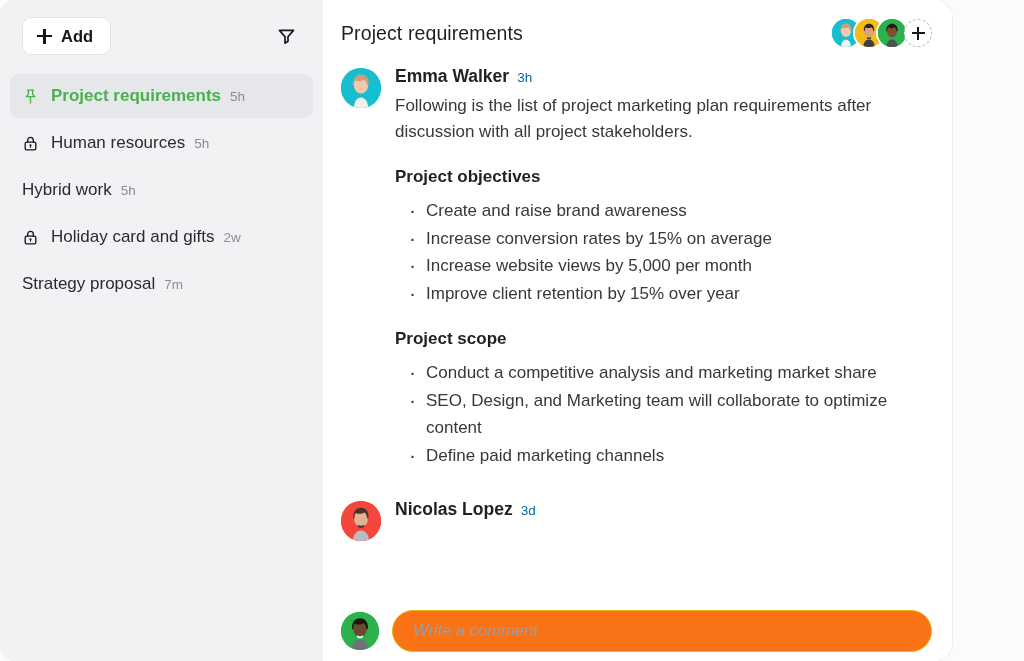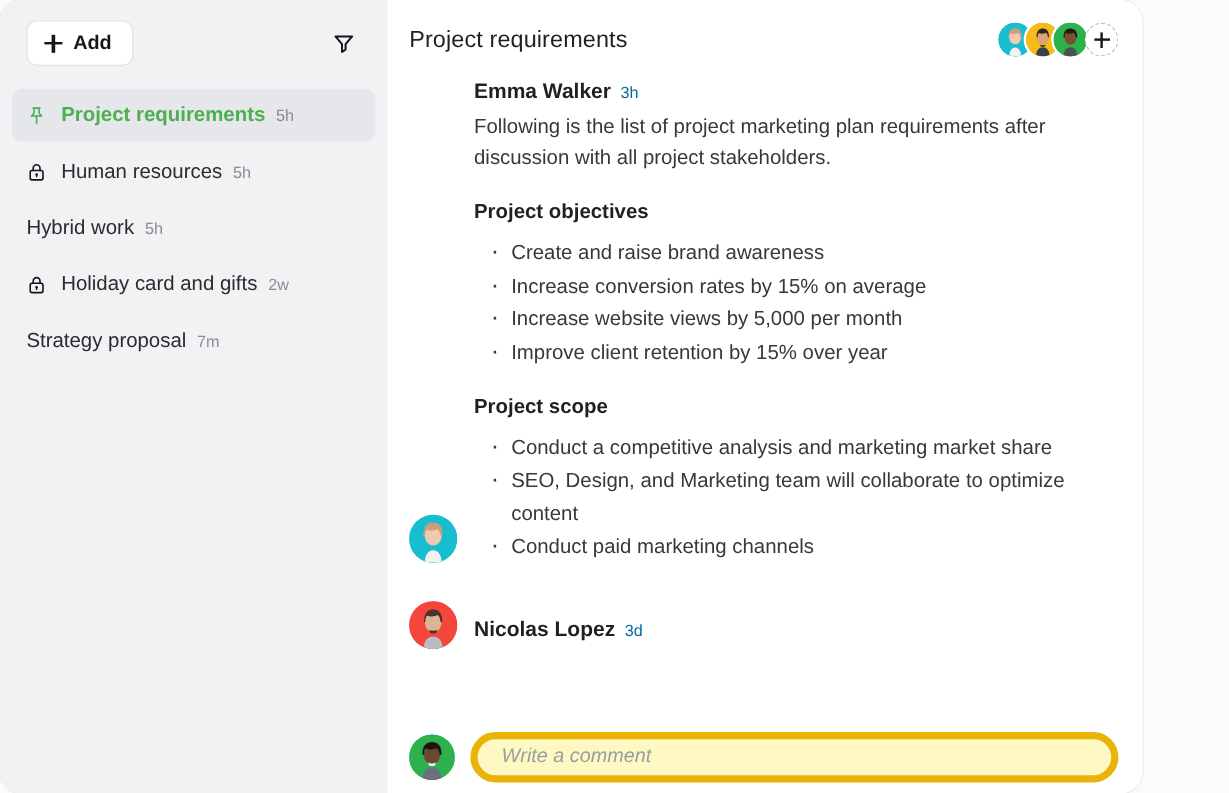--- a/index.html
+++ b/index.html
@@ -208,21 +208,21 @@
   .add-member .p::before { left: 0; top: 5.6px; width: 13px; height: 1.9px; }
   .add-member .p::after { top: 0; left: 5.6px; height: 13px; width: 1.9px; }
 
   .thread {
     padding: 0 20px 0 18px;
     box-sizing: border-box;
   }
 
   .msg {
     display: flex;
-    align-items: flex-end;
+    align-items: flex-start;
   }
   .msg + .msg { margin-top: 26px; }
 
   .msg-avatar {
     width: 40px;
     height: 40px;
     min-width: 40px;
     border-radius: 50%;
     overflow: hidden;
     margin-right: 14px;
@@ -309,23 +309,23 @@
     min-width: 38px;
     border-radius: 50%;
     overflow: hidden;
     margin-right: 13px;
     position: relative;
     flex: none;
   }
   .comment-input {
     flex: 1;
     height: 42px;
-    border: 6px solid #eab308;
+    border: 1px solid #eab308;
     border-radius: 21px;
-    background: #fef9c3;
+    background: #f97316;
     box-sizing: border-box;
     padding: 0 20px;
     font-family: "Liberation Sans", sans-serif;
     font-size: 16.5px;
     font-style: italic;
     color: #37383c;
     outline: none;
   }
   .comment-input::placeholder {
     color: #9b9da2;
@@ -471,21 +471,21 @@
             <li>Create and raise brand awareness</li>
             <li>Increase conversion rates by 15% on average</li>
             <li>Increase website views by 5,000 per month</li>
             <li>Improve client retention by 15% over year</li>
           </ul>
 
           <div class="msg-subhead">Project scope</div>
           <ul class="bullets">
             <li>Conduct a competitive analysis and marketing market share</li>
             <li>SEO, Design, and Marketing team will collaborate to optimize content</li>
-            <li>Conduct paid marketing channels</li>
+            <li>Define paid marketing channels</li>
           </ul>
         </div>
       </div>
 
       <div class="msg" style="margin-top:30px">
         <div class="msg-avatar" style="background:#f4463a">
           <svg width="40" height="40" viewBox="0 0 40 40">
             <rect width="40" height="40" fill="#f4463a"></rect>
             <path d="M12 40c0-7 3.6-10.6 8-10.6S28 32.9 28 40z" fill="#b9bcc2"></path>
             <ellipse cx="20" cy="17.6" rx="7" ry="8.4" fill="#e0b392"></ellipse>

